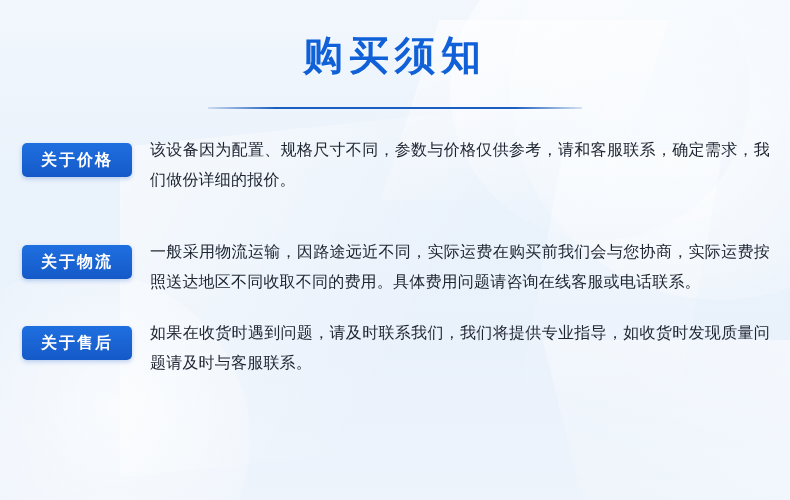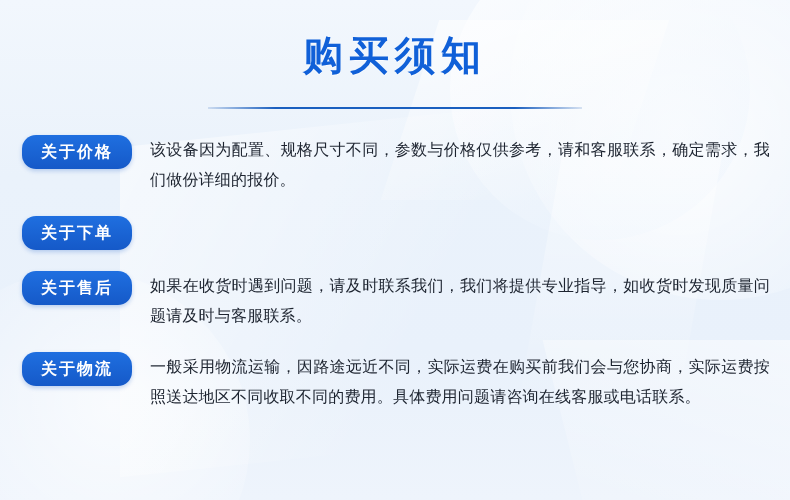--- a/index.html
+++ b/index.html
@@ -114,22 +114,22 @@
   }
   .row {
     display: flex;
     align-items: flex-start;
     margin-bottom: 21px;
   }
   .tag {
     flex: 0 0 auto;
     width: 110px;
     height: 34px;
-    margin-top: 0;
-    border-radius: 14px;
+    margin-top: 8px;
+    border-radius: 5px;
     background: linear-gradient(180deg, #1f6fe0 0%, #1559c8 100%);
     color: #ffffff;
     font-family: "DejaVu Sans", "Liberation Sans", sans-serif;
     font-size: 16px;
     font-weight: bold;
     letter-spacing: 2px;
     display: flex;
     align-items: center;
     justify-content: center;
     box-shadow: 0 2px 4px rgba(21,89,200,0.25);
@@ -164,28 +164,27 @@
     <div class="title-rule"></div>
 
     <div class="rows">
 
       <div class="row">
         <div class="tag">关于价格</div>
         <div class="text">该设备因为配置、规格尺寸不同，参数与价格仅供参考，请和客服联系，确定需求，我们做份详细的报价。</div>
       </div>
 
       <div class="row">
-        <div class="tag">关于下单</div>
+      </div>
+
+      <div class="row">
+        <div class="tag">关于物流</div>
+        <div class="text">一般采用物流运输，因路途远近不同，实际运费在购买前我们会与您协商，实际运费按照送达地区不同收取不同的费用。具体费用问题请咨询在线客服或电话联系。</div>
       </div>
 
       <div class="row">
         <div class="tag">关于售后</div>
         <div class="text">如果在收货时遇到问题，请及时联系我们，我们将提供专业指导，如收货时发现质量问题请及时与客服联系。</div>
       </div>
 
-      <div class="row">
-        <div class="tag">关于物流</div>
-        <div class="text">一般采用物流运输，因路途远近不同，实际运费在购买前我们会与您协商，实际运费按照送达地区不同收取不同的费用。具体费用问题请咨询在线客服或电话联系。</div>
-      </div>
-
     </div>
   </div>
 </div>
 
 </body></html>

